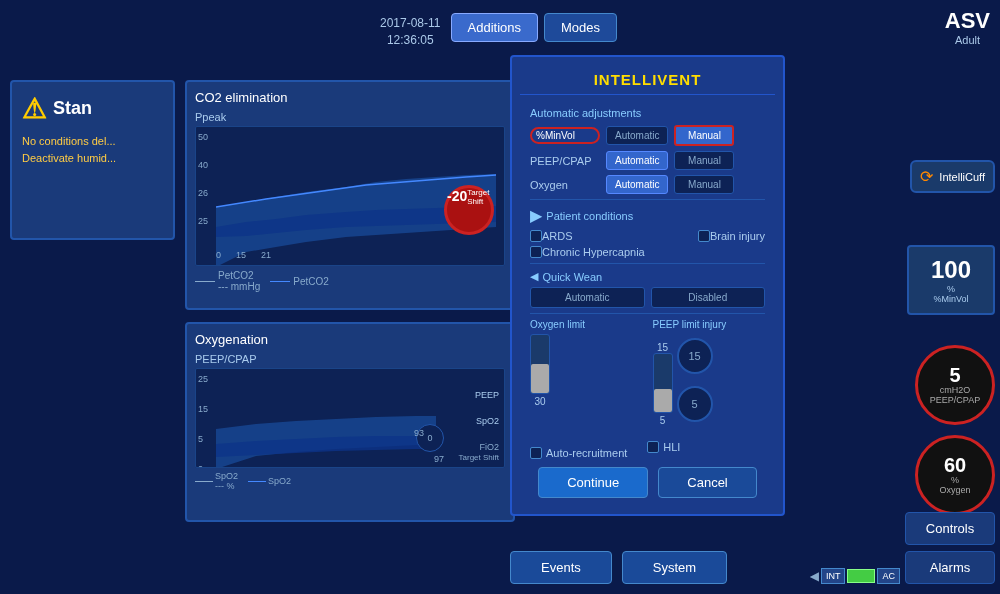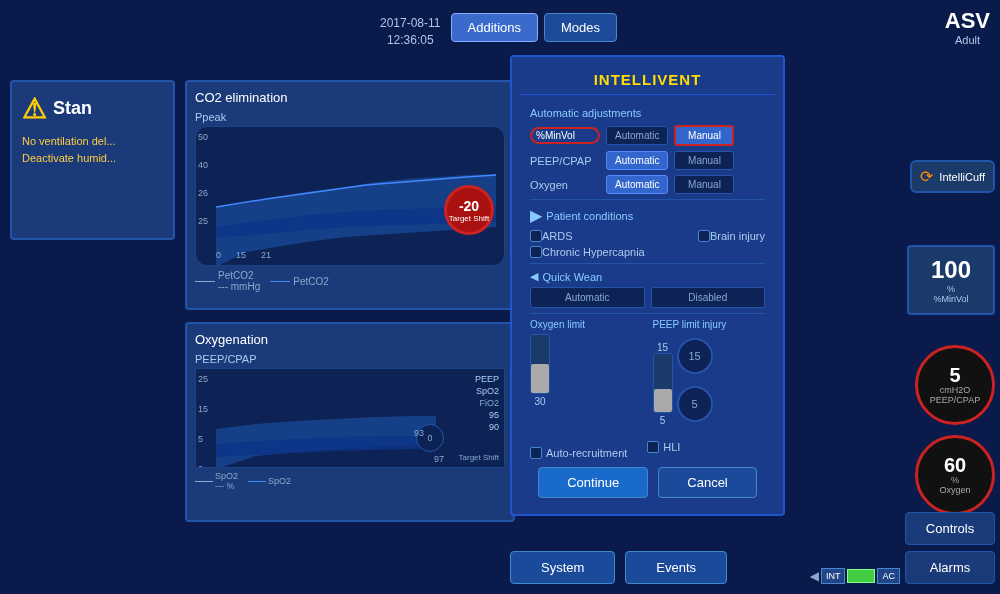--- a/index.html
+++ b/index.html
@@ -122,21 +122,21 @@
       font-size: 13px;
       margin-bottom: 6px;
     }
 
     .chart-area {
       background: #0d2255;
       border: 1px solid #1a4488;
       height: 140px;
       position: relative;
       overflow: hidden;
-      border-radius: 12px;
+      border-radius: 2px;
     }
 
     .chart-y-labels {
       position: absolute;
       left: 2px;
       top: 5px;
       display: flex;
       flex-direction: column;
       gap: 18px;
     }
@@ -160,22 +160,21 @@
       right: 10px;
       bottom: 30px;
       width: 50px;
       height: 50px;
       border-radius: 50%;
       border: 3px solid #cc2222;
       background: #aa1111;
       color: #fff;
       font-size: 9px;
       display: flex;
-      flex-direction: column;
-      align-items: center;
+      flex-direction: row;
       justify-content: center;
       cursor: pointer;
     }
 
     .target-btn-val {
       font-size: 14px;
       font-weight: bold;
     }
 
     .chart-legend {
@@ -598,24 +597,24 @@
 
     .peep-label {
       color: #aaccee;
       font-size: 11px;
       margin-bottom: 3px;
     }
 
     .oxy-right-labels {
       position: absolute;
       right: 5px;
-      top: 5px;
+      top: 21px;
       display: flex;
       flex-direction: column;
-      gap: 2px;
+      gap: 16px;
     }
 
     .oxy-right-label {
       color: #aaccee;
       font-size: 9px;
       text-align: right;
     }
 
     .oxy-target-circle {
       position: absolute;
@@ -674,21 +673,21 @@
   <div class="header-asv">ASV</div>
   <div class="header-adult">Adult</div>
 </div>
 
 <div class="warning-panel">
   <div class="warning-title">
     <span class="warning-icon">⚠</span>
     <span>Stan</span>
   </div>
   <div class="warning-text">
-    <div>No ventilation del...</div>
+    <div>No conditions del...</div>
     <div>Deactivate humid...</div>
   </div>
 </div>
 
 <div class="co2-panel">
   <div class="panel-title">CO2 elimination</div>
   <div class="ppeak-label">Ppeak</div>
   <div class="chart-area">
 
     <div class="chart-y-labels">
@@ -900,22 +899,22 @@
   <div class="metric-label">PEEP/CPAP</div>
 </div>
 
 <div class="metric-circle metric-oxygen">
   <div class="metric-val">60</div>
   <div class="metric-unit">%</div>
   <div class="metric-label">Oxygen</div>
 </div>
 
 <div class="bottom-nav">
+  <button class="bottom-nav-btn">Events</button>
   <button class="bottom-nav-btn">System</button>
-  <button class="bottom-nav-btn">Events</button>
 </div>
 
 <div class="controls-alarms">
   <button class="ctrl-btn">Controls</button>
   <button class="ctrl-btn">Alarms</button>
 </div>
 
 <div class="int-ac">
   <span style="color:#88aacc;font-size:12px;">◀</span>
   <span class="int-ac-box">INT</span>

